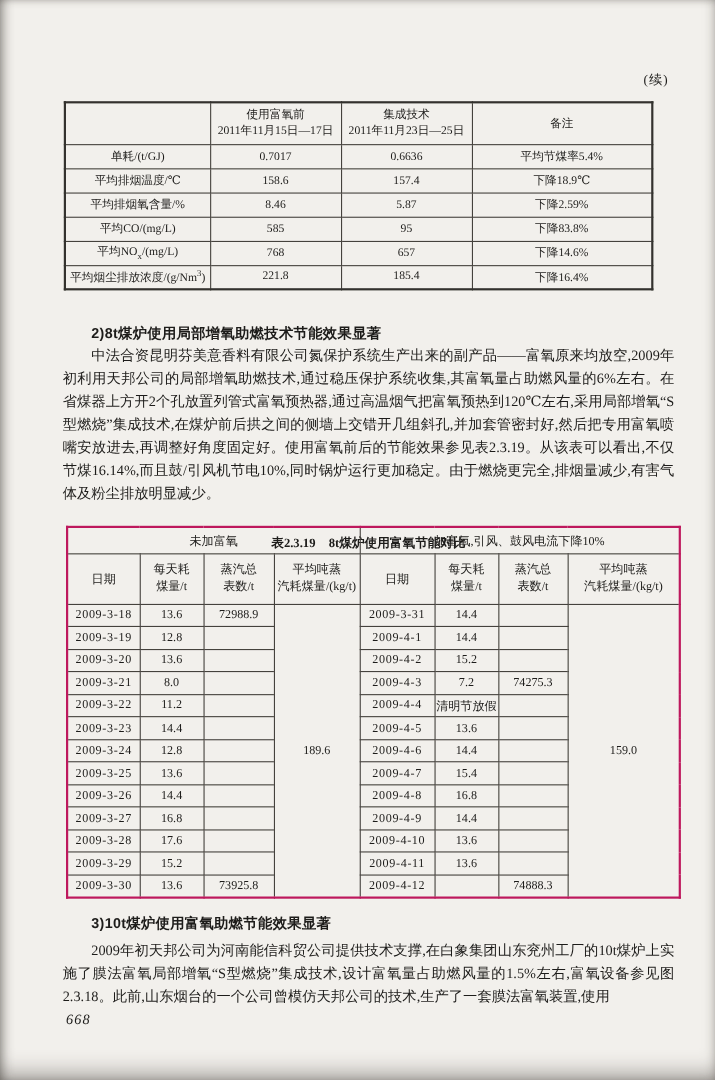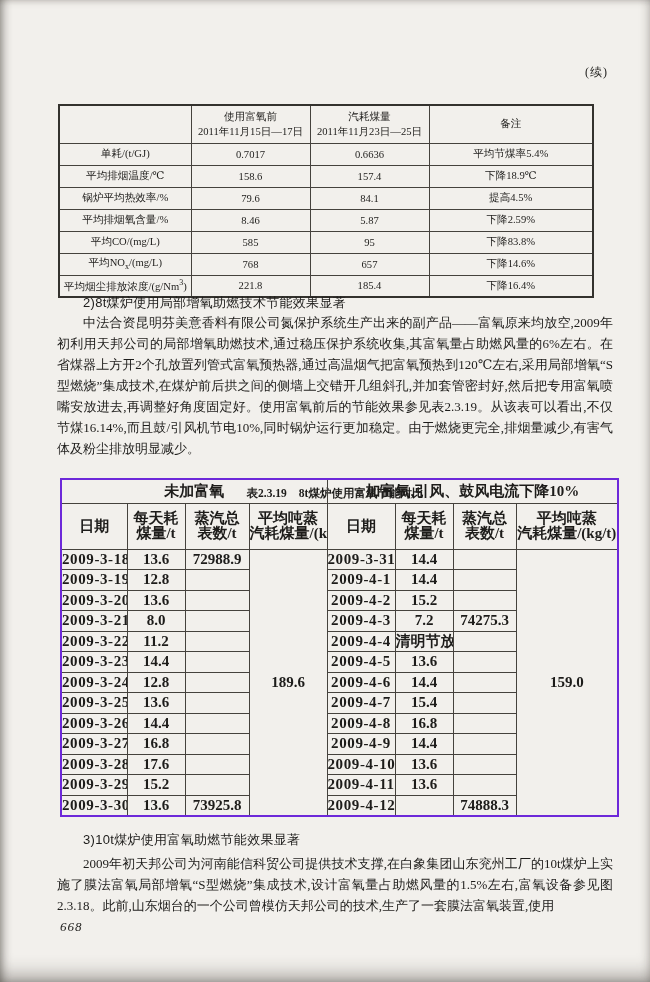--- a/index.html
+++ b/index.html
@@ -9,31 +9,31 @@
     position:relative; width:650px; height:982px; background:#f2f0ec; overflow:hidden;
     box-shadow:
       inset 7px 0 10px -5px rgba(50,45,40,.5),
       inset -5px 0 8px -4px rgba(50,45,40,.22),
       inset 0 -15px 20px -10px rgba(50,45,40,.45),
       inset 0 5px 8px -5px rgba(50,45,40,.22);
   }
   .continued { position:absolute; top:64px; right:42px; font-size:12px; letter-spacing:1px; }
   table { border-collapse:collapse; table-layout:fixed; }
   td { border:1px solid #45423d; text-align:center; vertical-align:middle; overflow:hidden; white-space:nowrap; }
-  .t1 { position:absolute; left:58px; top:104px; width:534px; border:2px solid #34322e; font-size:10.6px; }
+  .t1 { position:absolute; left:58px; top:92px; width:534px; border:2px solid #34322e; font-size:10.6px; }
   .t1 tr { height:22px; }
   .t1 tr.hd { height:38px; }
-  .t2 { position:absolute; left:60px; top:478px; width:557px; border:2px solid #6d28d9; font-size:15px;font-weight:bold; }
+  .t2 { position:absolute; left:60px; top:478px; width:557px; border:2px solid #be185d; font-size:11px; }
   .t2 tr.grp { height:24px; }
   .t2 tr.cols { height:46px; }
   .t2 tr.d { height:20.5px; }
   .t2 td.datec { letter-spacing:.6px; }
   .two div { line-height:15px; }
   .h { position:absolute; left:57px; width:556px; font-family:"Liberation Sans","DejaVu Sans",sans-serif;
-       font-weight:400; font-size:13px; padding-left:26px; letter-spacing:.3px; }
+       font-weight:700; font-size:13px; padding-left:26px; letter-spacing:.3px; }
   #h2 { top:294px; }
   #h3 { top:831px; }
   .para { position:absolute; left:57px; width:556px; font-size:13px; line-height:21px; text-align:justify; text-indent:2em; }
   #p1 { top:312px; }
   #p2 { top:853px; }
   .cap { position:absolute; top:459px; left:57px; width:556px; text-align:center; font-size:11.5px; font-weight:600;margin-top:27px; }
   .cap .gap { display:inline-block; width:12px; }
   .pagenum { position:absolute; left:60px; top:919px; font-size:13px; letter-spacing:1px;font-style:italic; }
   sub,sup { font-size:8px; }
 </style>
@@ -52,42 +52,36 @@
         <col style="width:164px">
       </colgroup>
     <tbody>
         <tr class="hd">
       <td></td>
       <td class="two">
         <div>使用富氧前</div>
         <div>2011年11月15日—17日</div>
       </td>
       <td class="two">
-        <div>汽耗煤量</div>
+        <div>集成技术</div>
         <div>2011年11月23日—25日</div>
       </td>
       <td>备注</td>
     </tr>
     <tr>
       <td>单耗/(t/GJ)</td>
       <td>0.7017</td>
       <td>0.6636</td>
       <td>平均节煤率5.4%</td>
     </tr>
     <tr>
       <td>平均排烟温度/℃</td>
       <td>158.6</td>
       <td>157.4</td>
       <td>下降18.9℃</td>
-    </tr>
-    <tr>
-      <td>锅炉平均热效率/%</td>
-      <td>79.6</td>
-      <td>84.1</td>
-      <td>提高4.5%</td>
     </tr>
     <tr>
       <td>平均排烟氧含量/%</td>
       <td>8.46</td>
       <td>5.87</td>
       <td>下降2.59%</td>
     </tr>
     <tr>
       <td>平均CO/(mg/L)</td>
       <td>585</td>

